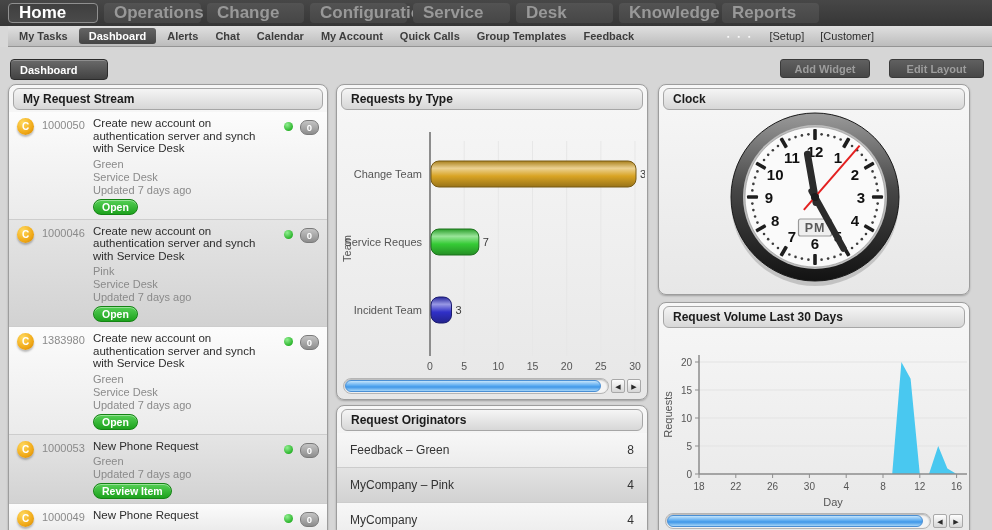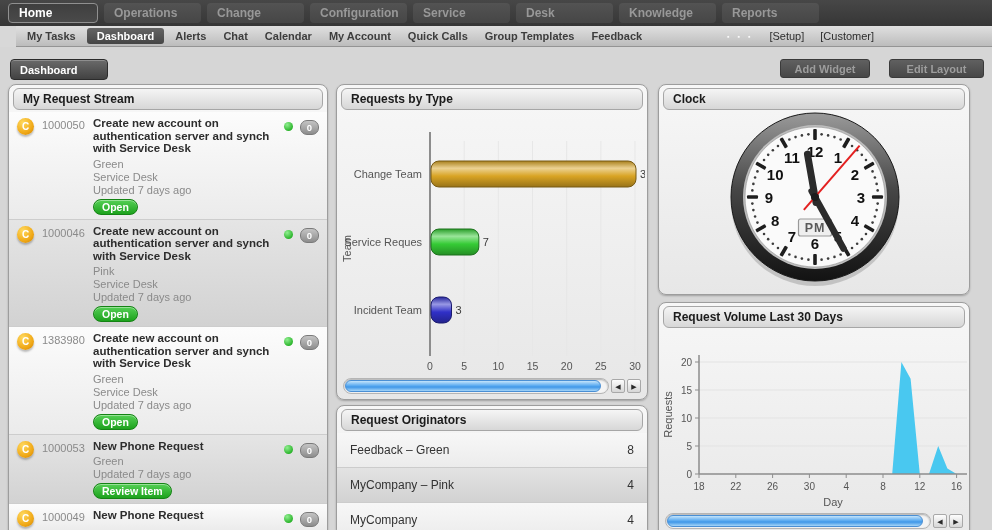--- a/index.html
+++ b/index.html
@@ -2,24 +2,24 @@
 <html><head>
 <meta charset="utf-8">
 <style>
   html,body{margin:0;padding:0;background:#b0b0b0;}
   .screen{position:relative;width:992px;height:530px;overflow:hidden;background:#d8d8d8;
     font-family:"Liberation Sans",sans-serif;-webkit-font-smoothing:antialiased;user-select:none;}
   
   .topbar{position:absolute;top:0;left:0;right:0;height:26px;background:linear-gradient(#474747,#363636);
     display:flex;align-items:center;padding:0 8px;gap:6px;box-sizing:border-box;}
   .nav-btn{height:20px;line-height:20px;width:97px;box-sizing:border-box;padding:0 10px;border-radius:4px;
-    background:linear-gradient(#535353,#464646);color:#989898;font-size:12px;font-weight:bold;cursor:pointer;}
+    background:linear-gradient(#535353,#464646);color:#989898;font-size:17px;font-weight:bold;cursor:pointer;}
   .nav-btn.active{width:90px;background:linear-gradient(#3f3f3f,#4a4a4a);border:1px solid #909090;color:#ffffff;line-height:18px;}
   
-  .tabbar{position:absolute;top:26px;left:16px;right:0;height:21px;background:linear-gradient(#e0e0e0,#bcbcbc);
+  .tabbar{position:absolute;top:26px;left:8px;right:0;height:21px;background:linear-gradient(#e0e0e0,#bcbcbc);
     border-bottom:1px solid #949494;display:flex;align-items:center;padding:0 5px;font-size:11px;color:#3a3a3a;box-sizing:border-box;}
   .tab{padding:2px 6px;margin-right:5px;font-weight:bold;color:#3d3d3d;cursor:pointer;white-space:nowrap;}
   .tab.active{background:linear-gradient(#646464,#464646);color:#fff;border-radius:3px;padding:2px 10px;}
   .tab-right{margin-left:auto;display:flex;gap:16px;align-items:center;padding-right:4px;}
   .dots{color:#fafafa;font-size:7px;letter-spacing:3px;cursor:pointer;}
   .tab-link{font-size:11px;color:#2e2e2e;cursor:pointer;}
   .tab-user{font-size:11px;color:#2e2e2e;font-weight:normal;margin-top:45px;}
   
   .content{position:absolute;top:47px;left:0;width:992px;height:483px;background:#d6d6d6;overflow:hidden;}
   .dash-btn{position:absolute;left:10px;top:12px;width:98px;height:21px;background:linear-gradient(#6a6a6a,#424242);
@@ -39,21 +39,21 @@
   .widget-header{margin:3px 4px 2px;height:20px;line-height:20px;border:1px solid #a6a6a6;border-radius:6px;
     background:linear-gradient(#f5f5f5,#d7d7d7);font-size:12px;font-weight:bold;color:#1b1b1b;padding:0 9px;}
   
   .srow{display:flex;padding:5px 8px 4px;background:linear-gradient(#fcfcfc,#ebebeb);border-bottom:1px solid #cdcdcd;cursor:pointer;}
   .srow.alt{background:linear-gradient(#e5e5e5,#d2d2d2);}
   .c-icon{width:17px;height:17px;border-radius:50%;flex:none;margin-top:1px;text-align:center;line-height:17px;
     color:#fff;font-weight:bold;font-size:10px;background:radial-gradient(circle at 35% 28%,#ffd95e,#f0a816 62%,#c97f06);
     box-shadow:0 2px 2px rgba(0,0,0,.25);}
   .sid{width:46px;flex:none;color:#8a8a8a;font-size:11px;margin:2px 5px 0 8px;}
   .smain{flex:1;min-width:0;}
-  .stitle{font-weight:bold;font-size:11.5px;line-height:12.5px;color:#2d2d2d;}
+  .stitle{font-weight:normal;font-size:11.5px;line-height:12.5px;color:#2d2d2d;}
   .ssub{font-size:11px;line-height:12px;color:#8a8a8a;margin-top:3px;}
   .ssub div{margin-top:1px;}
   .badge{display:inline-block;margin-top:3px;padding:0 8px;height:14px;line-height:14px;border-radius:8px;
     background:linear-gradient(#55d055,#1da21d);border:1px solid #148314;color:#fff;font-size:10.5px;font-weight:bold;
     box-shadow:inset 0 1px 0 rgba(255,255,255,.4);}
   .sright{flex:none;display:flex;align-items:flex-start;gap:7px;margin-left:6px;margin-top:3px;}
   .gdot{width:9px;height:9px;border-radius:50%;margin-top:2px;background:radial-gradient(circle at 35% 30%,#90ef90,#26b126 75%);}
   .count{min-width:9px;padding:0 4px;height:13px;line-height:13px;border-radius:7px;text-align:center;
     background:linear-gradient(#c4c4c4,#8d8d8d);border:1px solid #7a7a7a;color:#fff;font-size:9.5px;font-weight:bold;}
   

